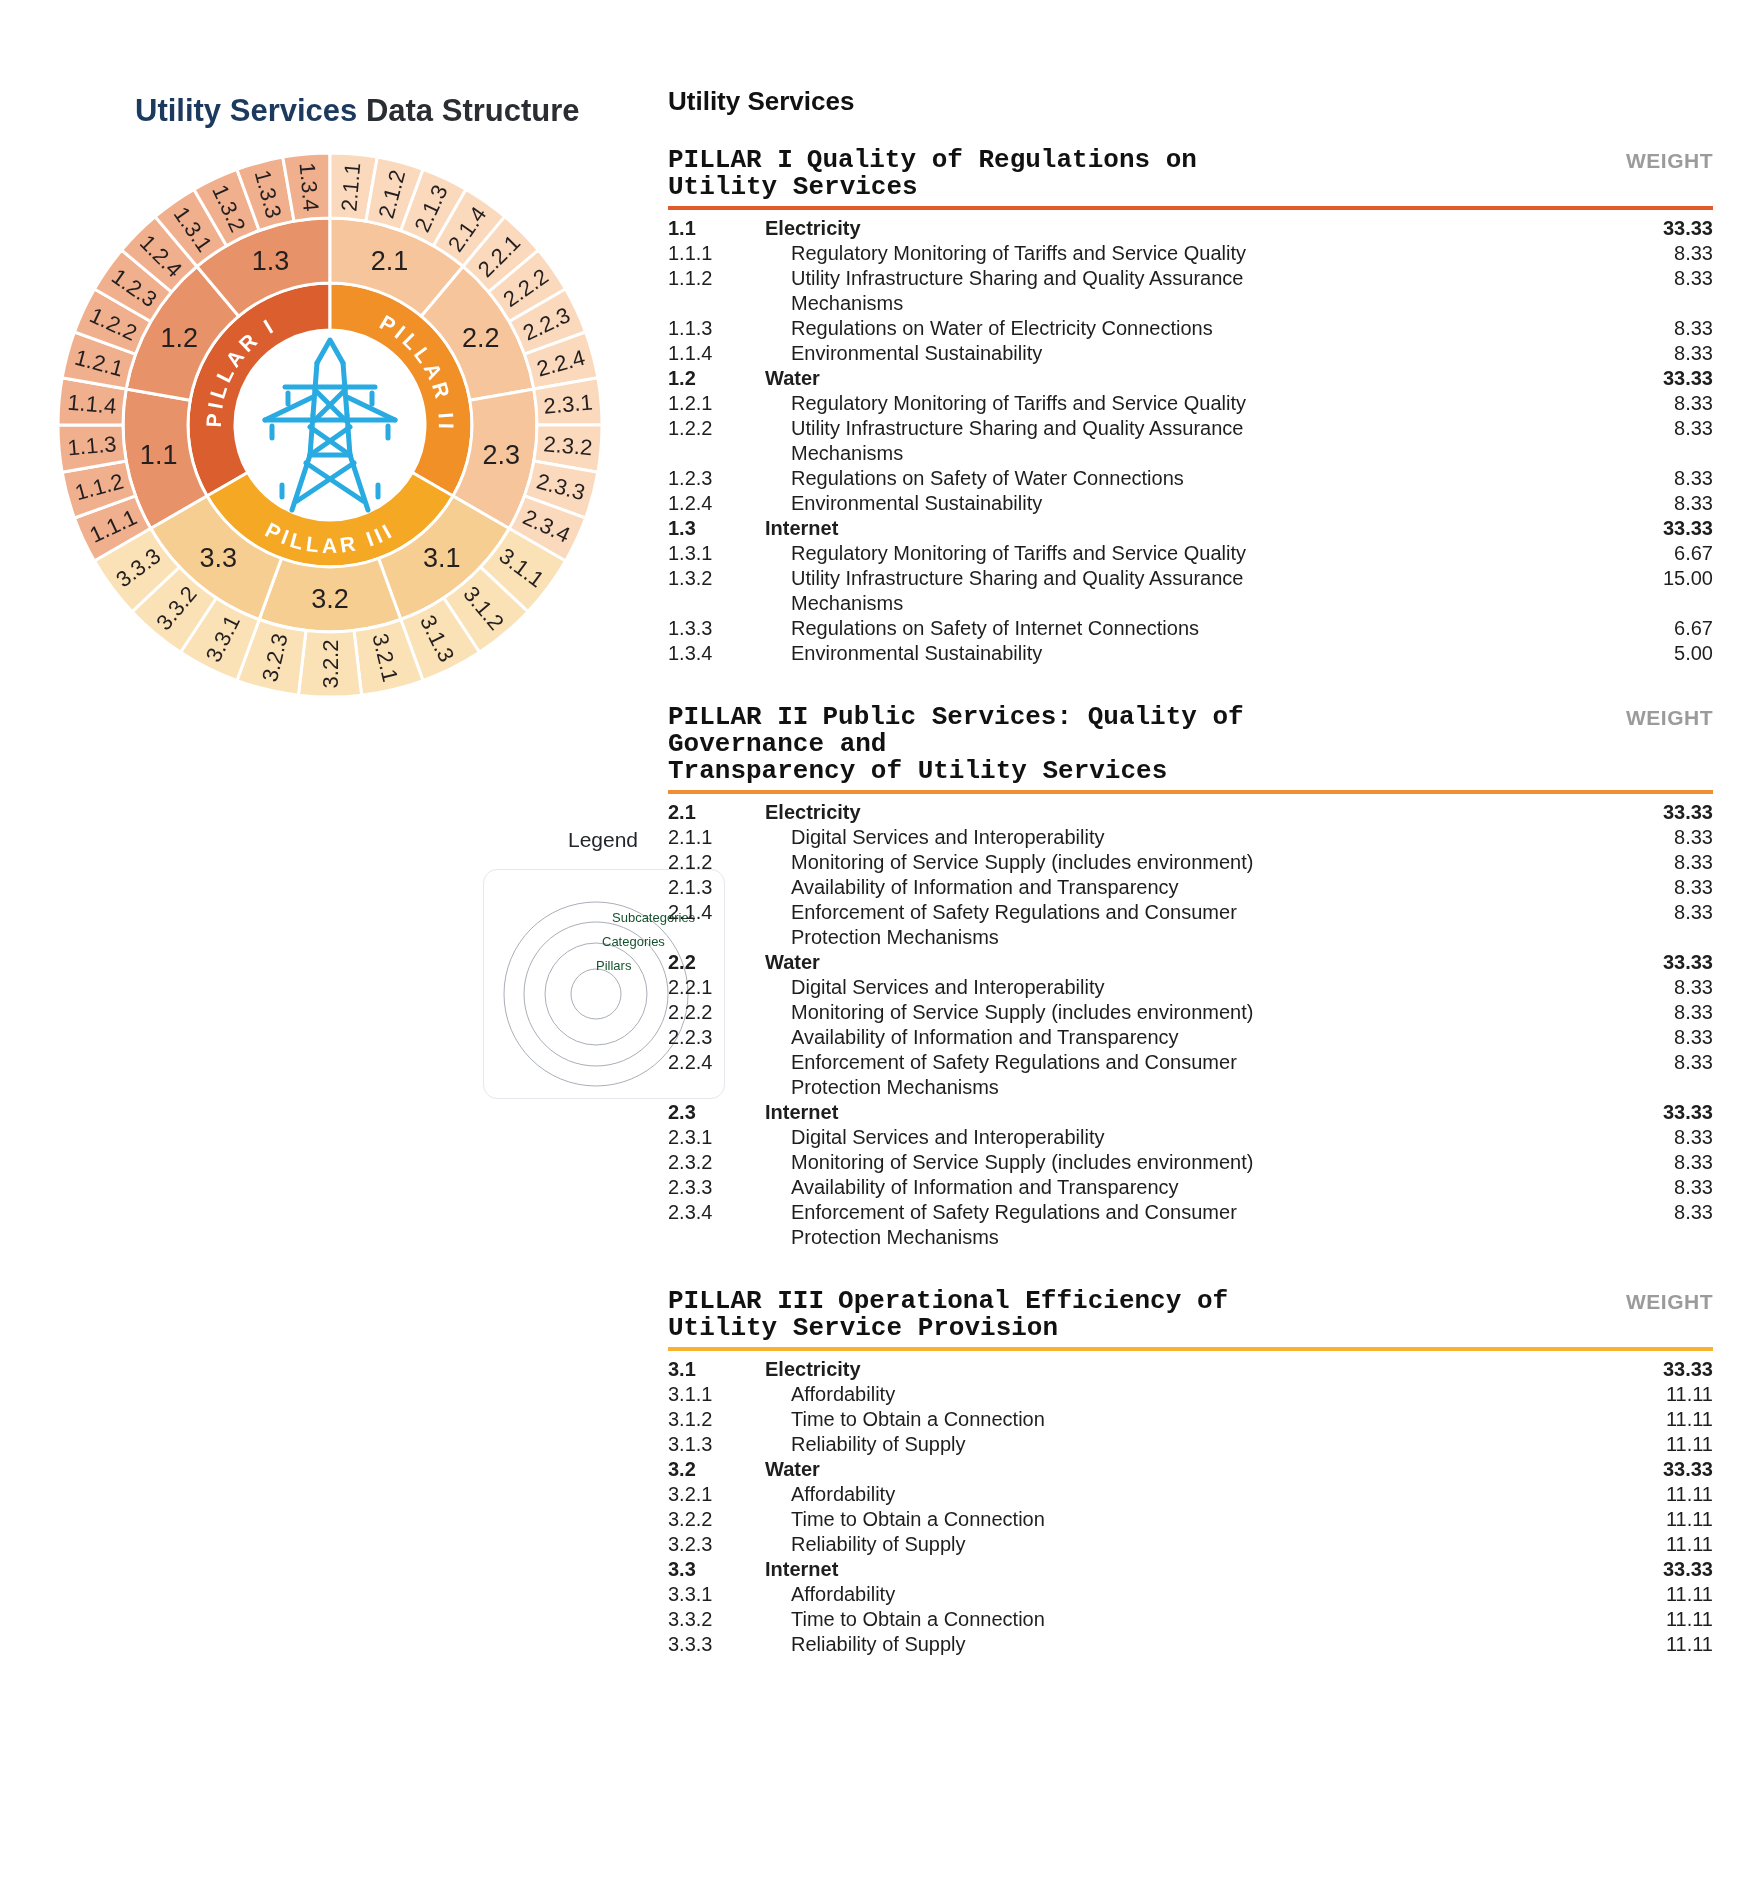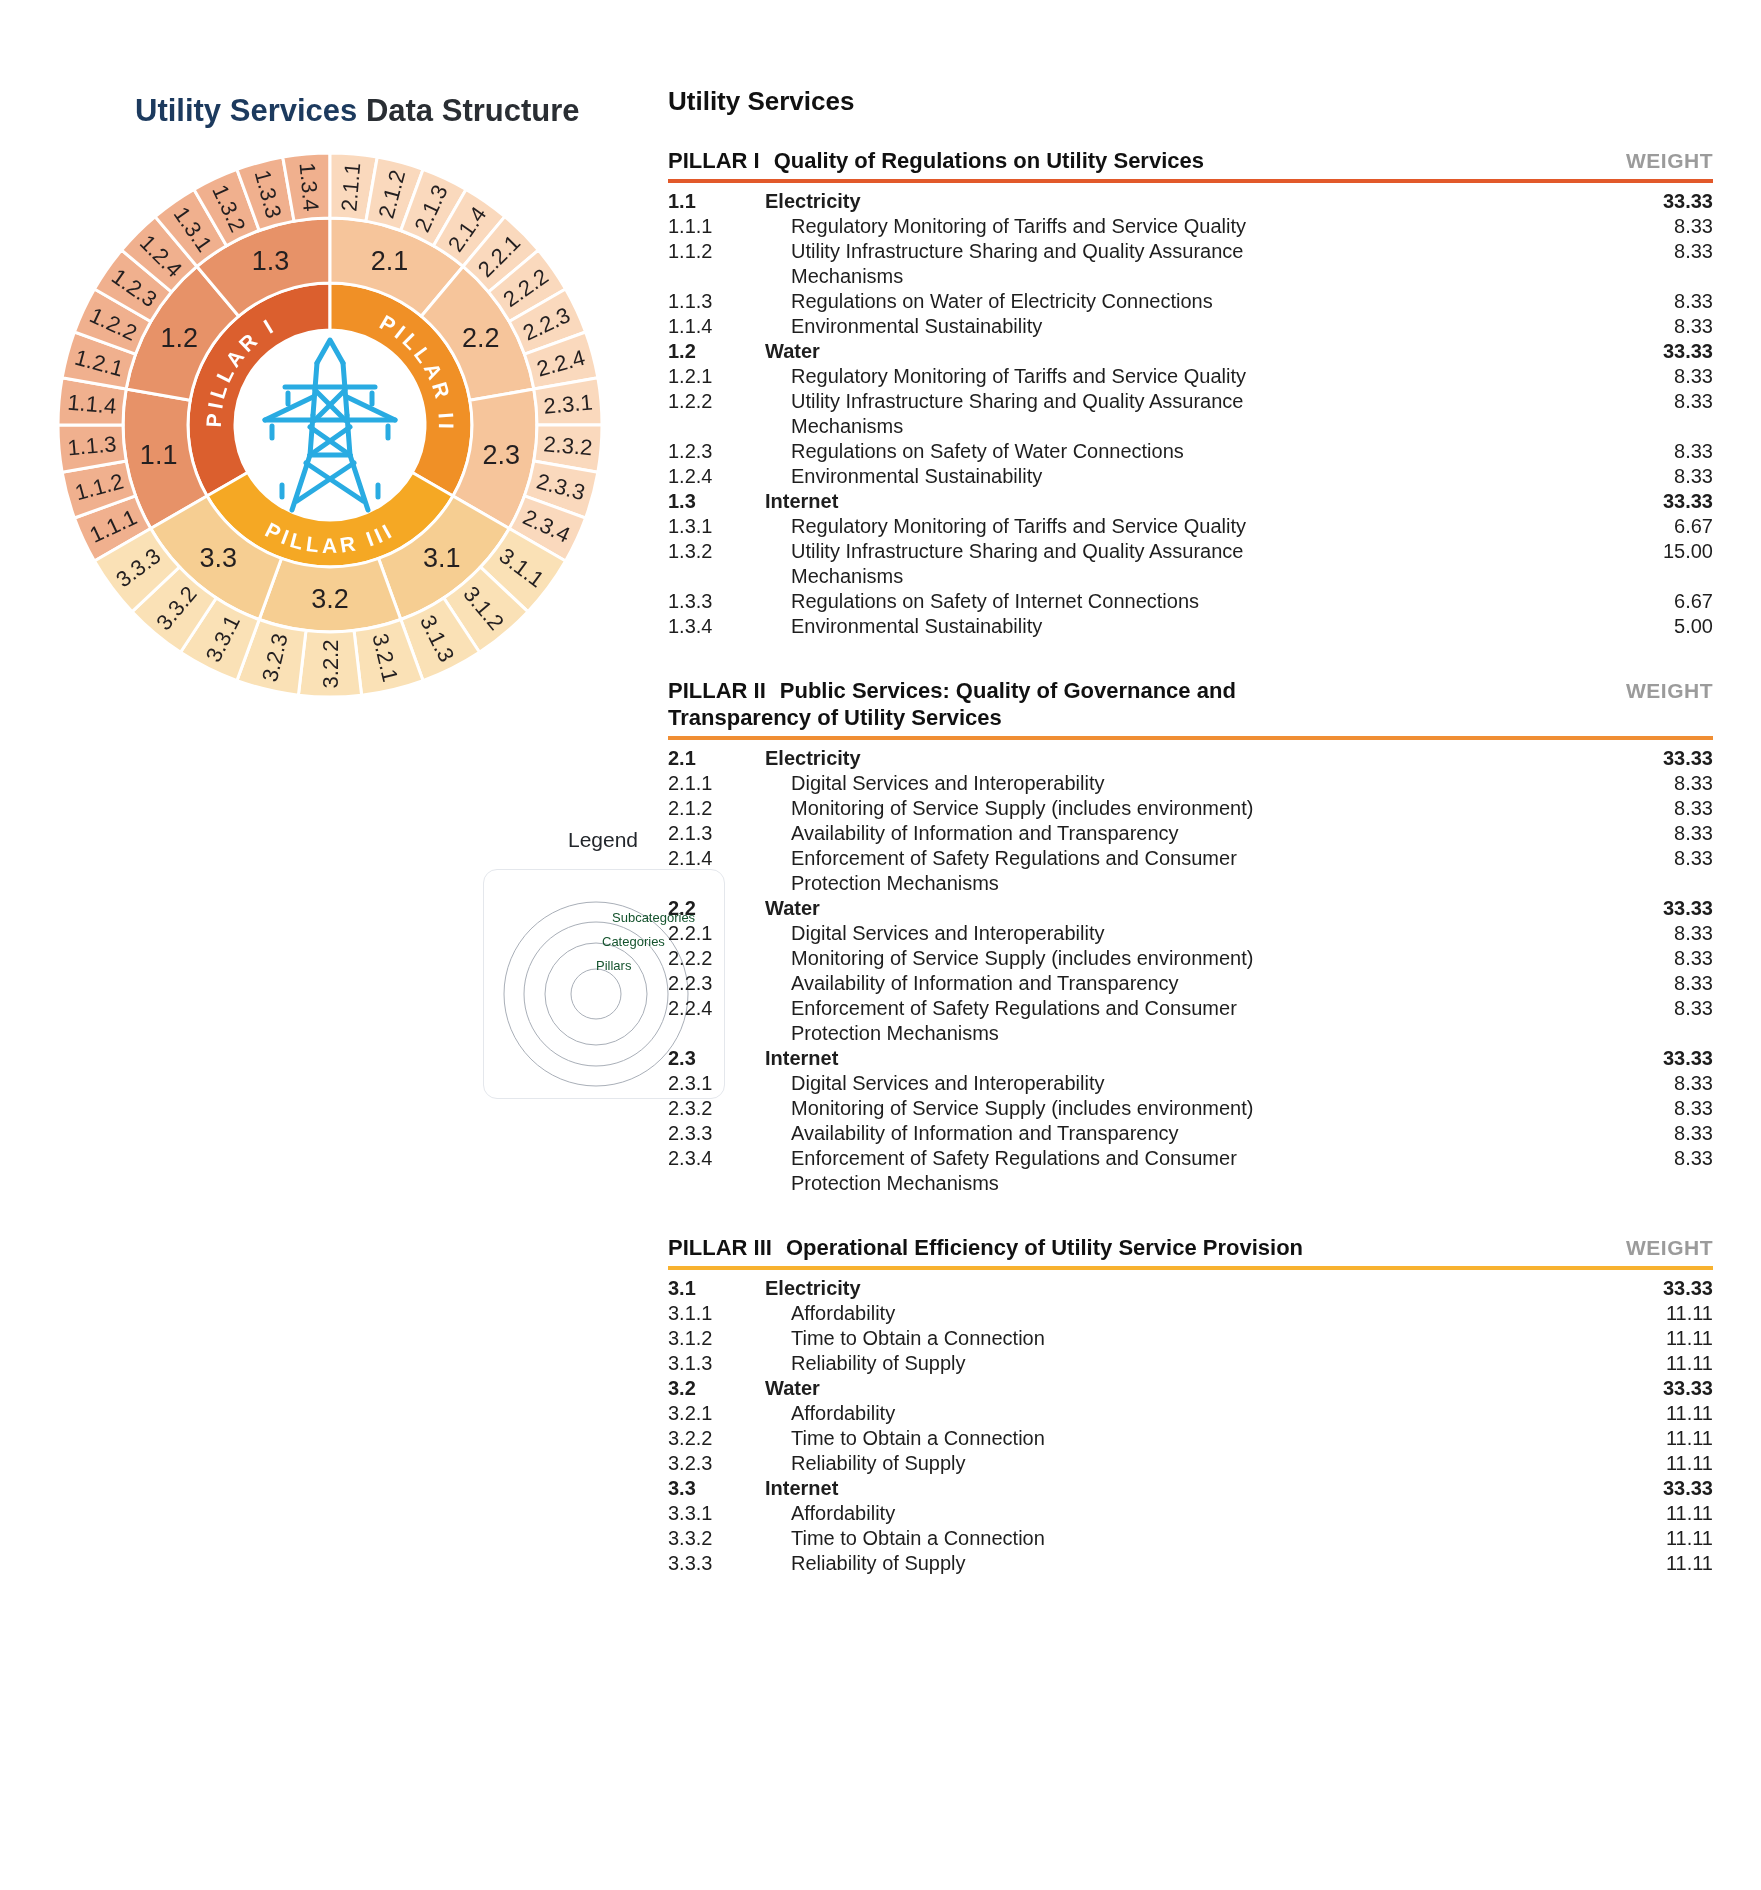--- a/index.html
+++ b/index.html
@@ -29,21 +29,21 @@
   .legend-label.l0{left:128px;top:38px;}
   .legend-label.l1{left:118px;top:62px;}
   .legend-label.l2{left:112px;top:86px;text-align:right;}
   
   .right-col{position:absolute;left:668px;top:86px;width:1045px;}
   .table-title{font-size:26px;font-weight:bold;color:#111111;margin:0 0 30px 0;}
   .pillar-section{margin-top:38px;}
   .pillar-section.first{margin-top:0;}
   .pillar-head{display:flex;justify-content:space-between;align-items:flex-start;}
   .pillar-head-text{
-    width:640px;font-size:22px;line-height:27px;font-weight:bold;color:#111111;white-space:pre-line;
+    width:640px;font-size:26px;line-height:27px;font-weight:bold;color:#111111;white-space:pre-line;font-family:Liberation Mono, monospace;
   }
   .pillar-name{margin-right:14px;}
   .weight-head{
     font-size:21px;font-weight:bold;color:#9b9b9b;letter-spacing:0.5px;padding-top:2px;
   }
   .rule{height:4px;width:100%;margin:5px 0 6px 0;}
   .t-row{display:flex;align-items:flex-start;font-size:20px;line-height:25px;}
   .cell-id{width:97px;flex:none;}
   .cell-label{flex:1;white-space:pre-line;padding-right:12px;}
   .t-row.sub .cell-label{padding-left:26px;}

